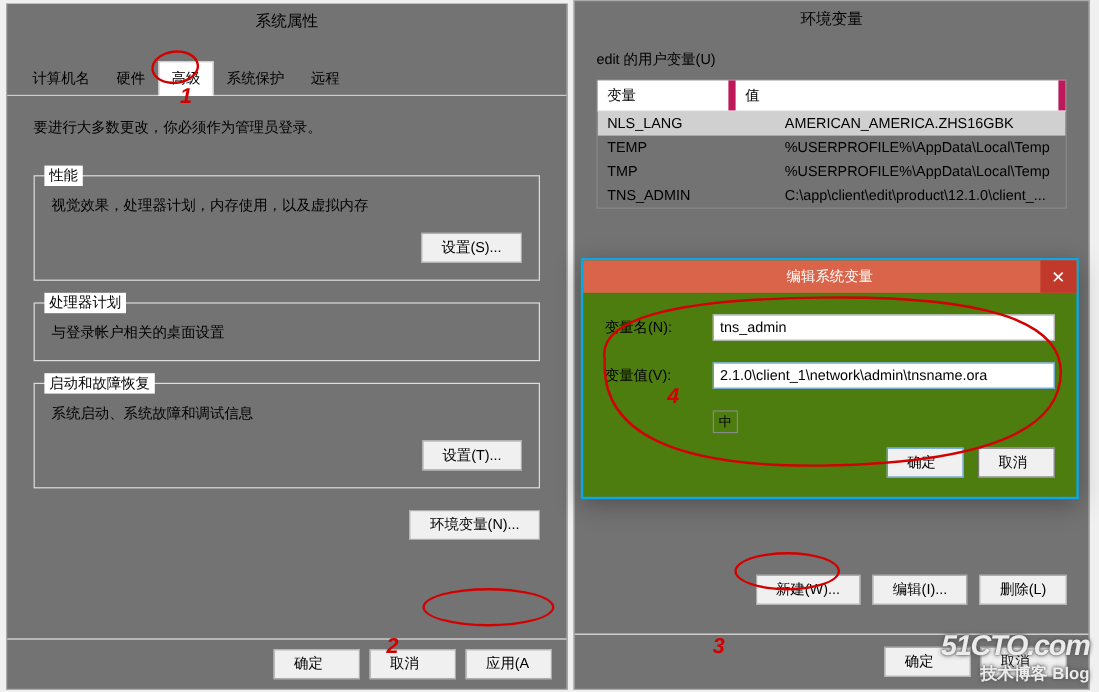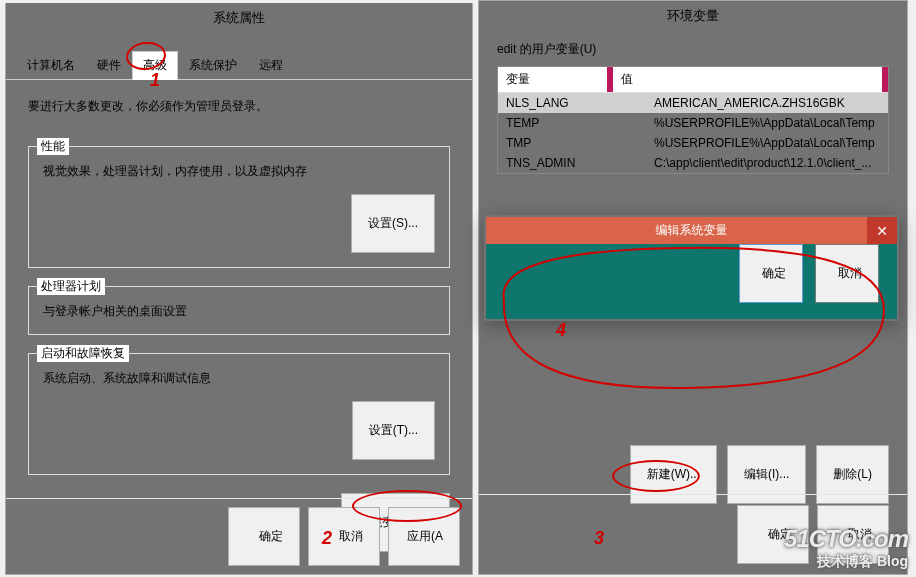--- a/index.html
+++ b/index.html
@@ -10,41 +10,41 @@
 
 
 .sys-prop { left: 5px; top: 3px; width: 468px; height: 572px; border-top: none; }
 .tabs { display: flex; border-bottom: 1px solid #ccc; padding: 0 10px; margin-top: 20px; }
 .tab { padding: 5px 10px; border: 1px solid transparent; border-bottom: none; cursor: pointer; }
 .tab.active { background: #fff; border: 1px solid #ccc; border-bottom: 1px solid #fff; margin-bottom: -1px; }
 .tab-content { padding: 18px 22px; }
 .info-line { margin-bottom: 31px; }
 .groupbox { border: 1px solid #ddd; padding: 16px 14px 14px; margin-bottom: 18px; position: relative; }
 .groupbox-title { position: absolute; top: -9px; left: 8px; background: #fff; padding: 0 4px; }
-.btn { background: #f0f0f0; border: 1px solid #adadad; padding: 20px 16px; min-width: 72px; cursor: pointer; text-align: right; display: inline-block; }
+.btn { background: #f0f0f0; border: 1px solid #adadad; padding: 3px 16px; min-width: 72px; cursor: pointer; text-align: left; display: inline-block; }
 .btn-row-right { text-align: right; margin-top: 14px; }
 .bottom-buttons { position: absolute; bottom: 0; left: 0; right: 0; padding: 8px 12px; display: flex; justify-content: flex-end; gap: 8px; border-top: 1px solid #e5e5e5; }
 
 
 .env-var { left: 478px; top: 0; width: 430px; height: 575px; }
 .section-label { padding: 12px 0 8px 18px; }
 .var-table { margin: 0 18px; border: 1px solid #888; }
 .var-header { display: flex; background: #fff; border-bottom: 1px solid #ddd; }
 .var-header .col { padding: 4px 8px; border-right: 6px solid #be185d; }
 .var-rows { max-height: 110px; overflow: hidden; }
 .var-row { display: flex; gap: 33px; }
 .var-row.selected { background: #d0d0d0; }
 .var-row .col { padding: 3px 8px; white-space: nowrap; overflow: hidden; }
 .col-name { width: 115px; flex-shrink: 0; }
 .col-val { flex: 1; }
 .action-row { display: flex; justify-content: flex-end; gap: 10px; padding: 10px 18px; }
 .dialog-footer { display: flex; justify-content: flex-end; gap: 8px; padding: 10px 18px; border-top: 1px solid #e5e5e5; position: absolute; bottom: 0; left:0; right:0; }
 
 
-.edit-modal { position: absolute; left: 484px; top: 215px; width: 415px; background: #0f766e; border: 2px solid #737373; box-shadow: 0 5px 20px rgba(0,0,0,.3); z-index: 20; }
+.edit-modal { position: absolute; left: 484px; top: 215px; width: 415px; background: #4d7c0f; border: 2px solid #0ea5e9; box-shadow: 0 5px 20px rgba(0,0,0,.3); z-index: 20; }
 .edit-modal .titlebar { background: #d9644a; color: #fff; display: flex; justify-content: center; align-items: center; padding: 5px 0; position: relative; font-size: 13px; }
 .edit-modal .close-x { position: absolute; right: 0; top: 0; bottom:0; width: 30px; background: #c0392b; color: #fff; display: flex; align-items: center; justify-content: center; cursor: pointer; font-size: 14px; }
 .edit-body { padding: 18px 18px 12px; }
 .form-row { display: flex; align-items: center; margin-bottom: 18px; }
 .form-row label { width: 90px; }
 .form-row input { flex: 1; border: 1px solid #aaa; padding: 3px 5px; height: 22px; }
 .form-row input.focused { border: 1px solid #5b9bd5; }
 .ime-box { display:inline-block; border:1px solid #888; padding:1px 4px; margin-left: 90px; font-size:11px; }
 .edit-footer { display: flex; justify-content: flex-end; gap: 12px; padding: 0 18px 16px; }
 .edit-footer .btn { min-width: 64px; border: 1px solid #7a7a7a; }
@@ -140,20 +140,31 @@
     <span class="btn">确定</span>
     <span class="btn">取消</span>
   </div>
 </div>
 
 <div class="edit-modal">
   <div class="titlebar">
     <span>编辑系统变量</span>
     <span class="close-x">✕</span>
   </div>
+  <div class="edit-body">
+    <div class="form-row">
+      <label>变量名(N):</label>
+      <input type="text" value="tns_admin" style="">
+    </div>
+    <div class="form-row">
+      <label>变量值(V):</label>
+      <input type="text" class="focused" value="2.1.0\client_1\network\admin\tnsname.ora" style="">
+    </div>
+    <span class="ime-box">中</span>
+  </div>
   <div class="edit-footer">
     <span class="btn ok">确定</span>
     <span class="btn">取消</span>
   </div>
 </div>
 
 <div class="ann circle" style="left:126px; top:42px; width:40px; height:28px; transform:rotate(-6deg);"></div>
 <div class="ann num" style="left:150px; top:70px;">1</div>
 
 <div class="ann circle" style="left:352px; top:490px; width:110px; height:32px;"></div>

